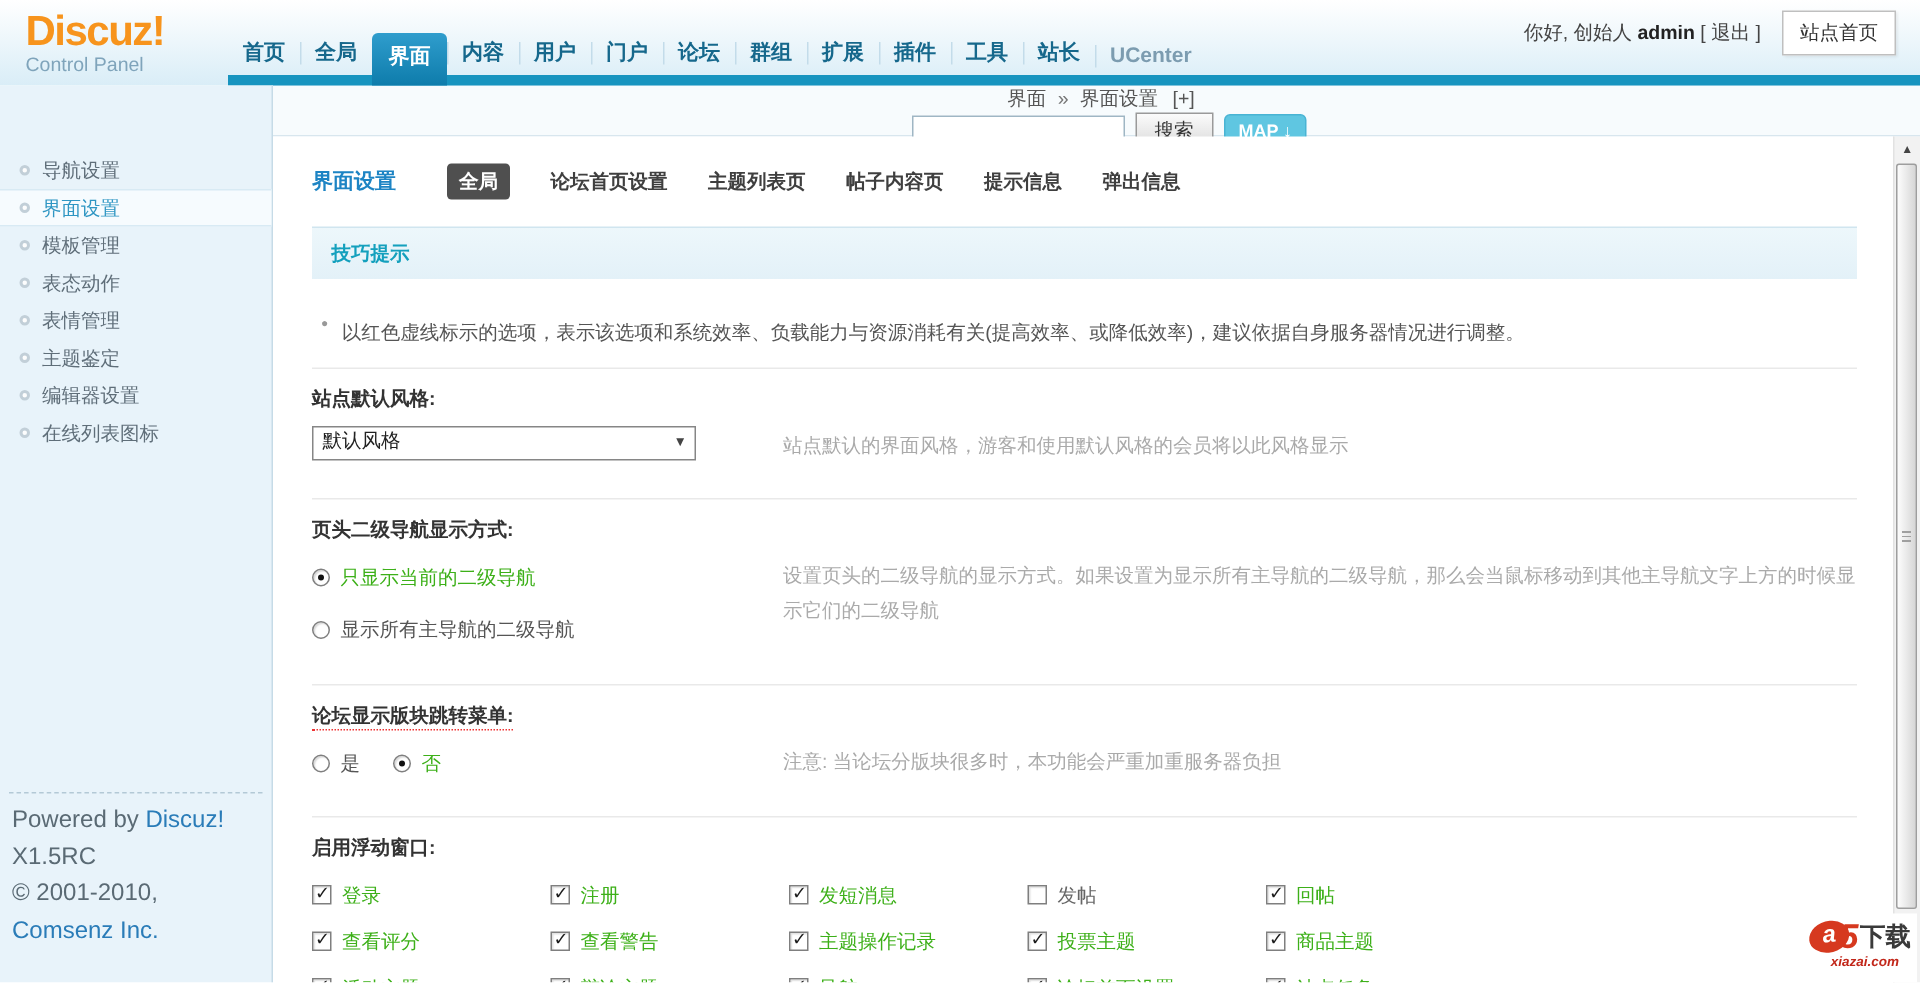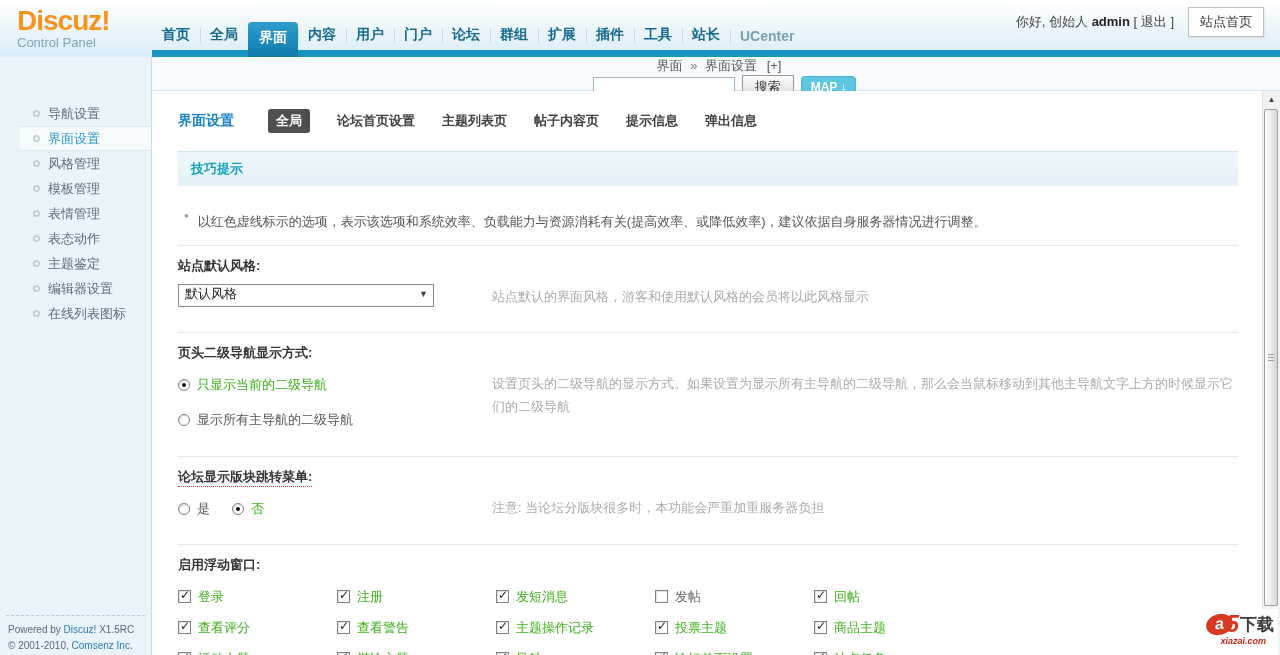--- a/index.html
+++ b/index.html
@@ -21,26 +21,26 @@
   .nav-item.muted { color:#7c9cb0; }
   .top-right { display:flex; align-items:center; gap:14px; padding:0 16px 14px 0; }
   .greeting { font-size:13px; color:#444; white-space:nowrap; }
   .greeting b { color:#222; }
   .btn-sitehome { background:#fff; border:1px solid #bfbfbf; box-shadow:1px 1px 2px rgba(0,0,0,.08); padding:5px 11px; font-size:13px; color:#333; cursor:pointer; white-space:nowrap; }
 
   
   .body-row { display:flex; height:598px; }
 
   
-  .sidebar { width:152px; background:#e8f3fa; border-right:1px solid #c6dbe7; position:relative; flex-shrink:0;padding-left:20px; }
+  .sidebar { width:182px; background:#e8f3fa; border-right:1px solid #c6dbe7; position:relative; flex-shrink:0; }
   .side-menu { margin-top:44px; }
   .side-item { height:25px; display:flex; align-items:center; gap:8px; padding-left:13px; font-size:13px; color:#5f6e79; cursor:pointer; }
   .side-item .dot { width:7px; height:7px; border:2px solid #c2cfd8; border-radius:50%; background:#fdfdfd; flex-shrink:0; }
   .side-item.active { background:#f6fbfe; border-top:1px solid #d8eaf4; border-bottom:1px solid #d8eaf4; color:#2f96c3; }
-  .side-foot { position:absolute; left:6px; right:6px; bottom:2px; border-top:1px dashed #b3c9d6; padding:6px 2px 0; font-size:10px; color:#5a6a74; line-height:1.55; }
+  .side-foot { position:absolute; left:6px; right:6px; bottom:21px; border-top:1px dashed #b3c9d6; padding:6px 2px 0; font-size:16px; color:#5a6a74; line-height:1.55; }
   .side-foot a { color:#2a7cb8; text-decoration:none; cursor:pointer; }
 
   
   .right-col { flex:1; display:flex; flex-direction:column; min-width:0; }
   .toolbar { height:34px; background:#f7fbfd; border-bottom:1px solid #d8e6ee; display:flex; align-items:center; justify-content:space-between; padding:0 10px 0 16px; flex-shrink:0;flex-direction:column; }
   .crumbs { font-size:13px; color:#555; }
   .crumbs .sep { color:#777; margin:0 4px; }
   .crumbs .plus { margin-left:6px; color:#555; cursor:pointer; }
   .tool-right { display:flex; align-items:flex-end; gap:7px;padding-left:11px; }
   .search-input { width:142px; height:21px; border:1px solid #9fb6c4; background:#fff; font-size:12px; padding:0 4px; }
@@ -147,33 +147,29 @@
         <div class="side-item">
             <span class="dot"></span>
             <span class="side-lbl">导航设置</span>
           </div>
         <div class="side-item active">
             <span class="dot"></span>
             <span class="side-lbl">界面设置</span>
           </div>
         <div class="side-item">
             <span class="dot"></span>
-            <span class="side-lbl">风格管理</span>
-          </div>
-        <div class="side-item">
-            <span class="dot"></span>
             <span class="side-lbl">模板管理</span>
           </div>
         <div class="side-item">
             <span class="dot"></span>
+            <span class="side-lbl">表态动作</span>
+          </div>
+        <div class="side-item">
+            <span class="dot"></span>
             <span class="side-lbl">表情管理</span>
-          </div>
-        <div class="side-item">
-            <span class="dot"></span>
-            <span class="side-lbl">表态动作</span>
           </div>
         <div class="side-item">
             <span class="dot"></span>
             <span class="side-lbl">主题鉴定</span>
           </div>
         <div class="side-item">
             <span class="dot"></span>
             <span class="side-lbl">编辑器设置</span>
           </div>
         <div class="side-item">

